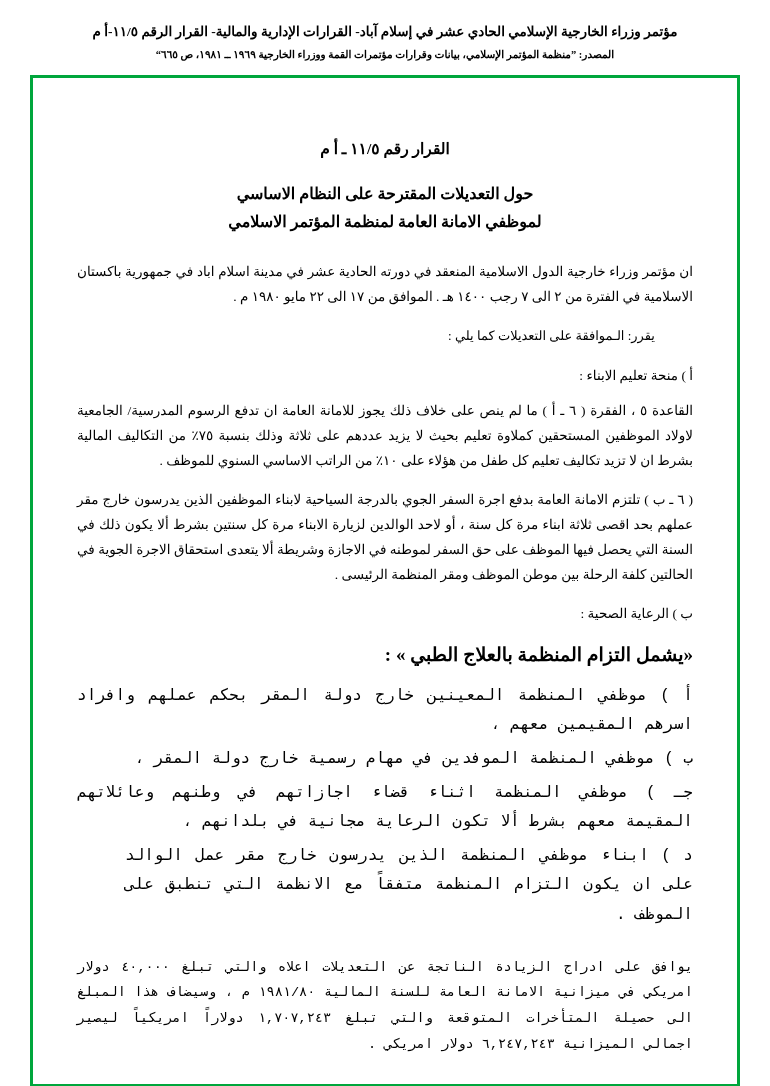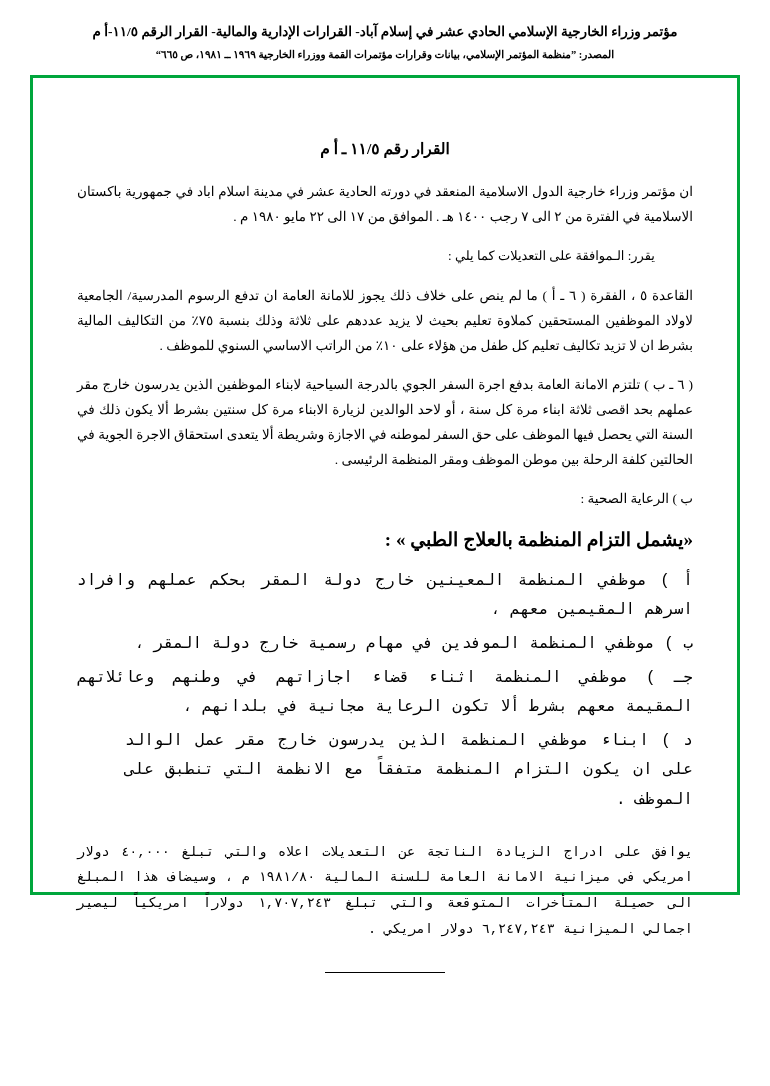--- a/index.html
+++ b/index.html
@@ -38,21 +38,21 @@
     font-size: 10.5px;
     font-weight: bold;
     margin-top: 5px;
     line-height: 1.5;
   }
 
   
   .frame {
     margin-top: 12px;
     border: 3px solid #00a63c;
-    height: 820px;
+    height: 1012px;
     box-sizing: border-box;
     padding: 42px 44px 20px 44px;
     direction: rtl;
   }
 
   .decree-no {
     text-align: center;
     font-size: 15.5px;
     font-weight: bold;
     margin-top: 20px;
@@ -122,26 +122,31 @@
 
   <div class="doc-header">
     <div class="doc-header-title">مؤتمر وزراء الخارجية الإسلامي الحادي عشر في إسلام آباد- القرارات الإدارية والمالية- القرار الرقم ١١/٥-أ م</div>
     <div class="doc-header-source">المصدر: ”منظمة المؤتمر الإسلامي، بيانات وقرارات مؤتمرات القمة ووزراء الخارجية ١٩٦٩ ــ ١٩٨١، ص ٦٦٥“</div>
   </div>
 
   <div class="frame">
 
     <div class="decree-no">القرار رقم ١١/٥ ـ أ م</div>
 
+    <div class="decree-title">
+      <div>حول التعديلات المقترحة على النظام الاساسي</div>
+      <div>لموظفي الامانة العامة لمنظمة المؤتمر الاسلامي</div>
+    </div>
 
     <p class="body-par">ان مؤتمر وزراء خارجية الدول الاسلامية المنعقد في دورته الحادية عشر في مدينة اسلام اباد في جمهورية باكستان الاسلامية في الفترة من ٢ الى ٧ رجب ١٤٠٠ هـ . الموافق من ١٧ الى ٢٢ مايو ١٩٨٠ م .</p>
 
 
     <p class="resolves">يقرر: الـموافقة على التعديلات كما يلي :</p>
 
+    <p class="section-head">أ ) منحة تعليم الابناء :</p>
 
     <p class="body-par">القاعدة ٥ ، الفقرة ( ٦ ـ أ ) ما لم ينص على خلاف ذلك يجوز للامانة العامة ان تدفع الرسوم المدرسية/ الجامعية لاولاد الموظفين المستحقين كملاوة تعليم بحيث لا يزيد عددهم على ثلاثة وذلك بنسبة ٧٥٪ من التكاليف المالية بشرط ان لا تزيد تكاليف تعليم كل طفل من هؤلاء على ١٠٪ من الراتب الاساسي السنوي للموظف .</p>
 
     <p class="body-par">( ٦ ـ ب ) تلتزم الامانة العامة بدفع اجرة السفر الجوي بالدرجة السياحية لابناء الموظفين الذين يدرسون خارج مقر عملهم بحد اقصى ثلاثة ابناء مرة كل سنة ، أو لاحد الوالدين لزيارة الابناء مرة كل سنتين بشرط ألا يكون ذلك في السنة التي يحصل فيها الموظف على حق السفر لموطنه في الاجازة وشريطة ألا يتعدى استحقاق الاجرة الجوية في الحالتين كلفة الرحلة بين موطن الموظف ومقر المنظمة الرئيسى .</p>
 
     <p class="section-head">ب ) الرعاية الصحية :</p>
 
     <p class="quoted">«يشمل التزام المنظمة بالعلاج الطبي » :</p>
 
     <p class="list-item">أ ) موظفي المنظمة المعينين خارج دولة المقر بحكم عملهم وافراد اسرهم المقيمين معهم ،</p>

